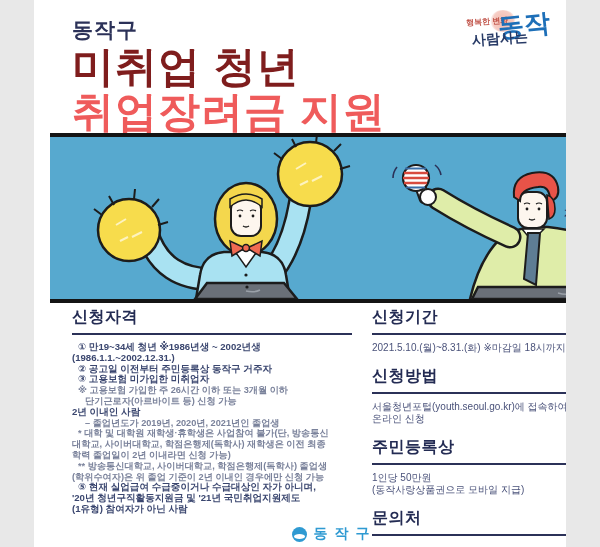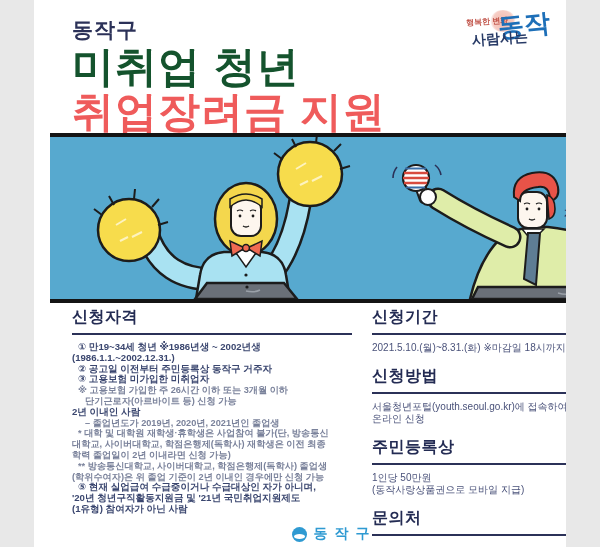--- a/index.html
+++ b/index.html
@@ -5,21 +5,21 @@
   * { margin:0; padding:0; box-sizing:border-box; }
   html,body { background:#e8e8e8; }
   .poster {
     position:relative; width:532px; height:547px; margin:0 auto;
     background:#ffffff; overflow:hidden;
     font-family:"Liberation Sans","DejaVu Sans",sans-serif;
   }
   
   .header { position:absolute; left:38px; top:16px; }
   .header .region { font-size:21px; font-weight:800; color:#2b3158; letter-spacing:1px; }
-  .header .title1 { font-size:42px; font-weight:800; color:#14532d; letter-spacing:1px; line-height:1.08; }
+  .header .title1 { font-size:42px; font-weight:800; color:#7f1d1d; letter-spacing:1px; line-height:1.08; }
   .header .title2 {
     display:inline-block; font-size:42px; font-weight:800; color:#ef5b5b;
     letter-spacing:1px; line-height:1.08; border-bottom:4px solid #ef5b5b; padding-bottom:3px;
   }
   .brandlogo { position:absolute; right:16px; top:8px; width:110px; height:52px; text-align:right; }
   .brandlogo .blob { position:absolute; right:34px; top:2px; width:26px; height:22px; border-radius:50%;
     background:radial-gradient(circle, #f3b9ae 0%, #f6cdc5 60%, rgba(246,205,197,0) 75%); }
   .brandlogo .tagline { position:absolute; right:42px; top:8px; font-size:8px; font-weight:700; color:#c2574d; transform:rotate(-4deg); }
   .brandlogo .brand { position:absolute; right:0; top:0; font-size:26px; font-weight:800; color:#1d6fb8; transform:rotate(-6deg); font-family:"Liberation Serif","DejaVu Serif",serif; }
   .brandlogo .subtitle { position:absolute; right:22px; top:22px; font-size:14px; font-weight:800; color:#273a66; transform:rotate(-4deg); font-family:"Liberation Serif","DejaVu Serif",serif; }

